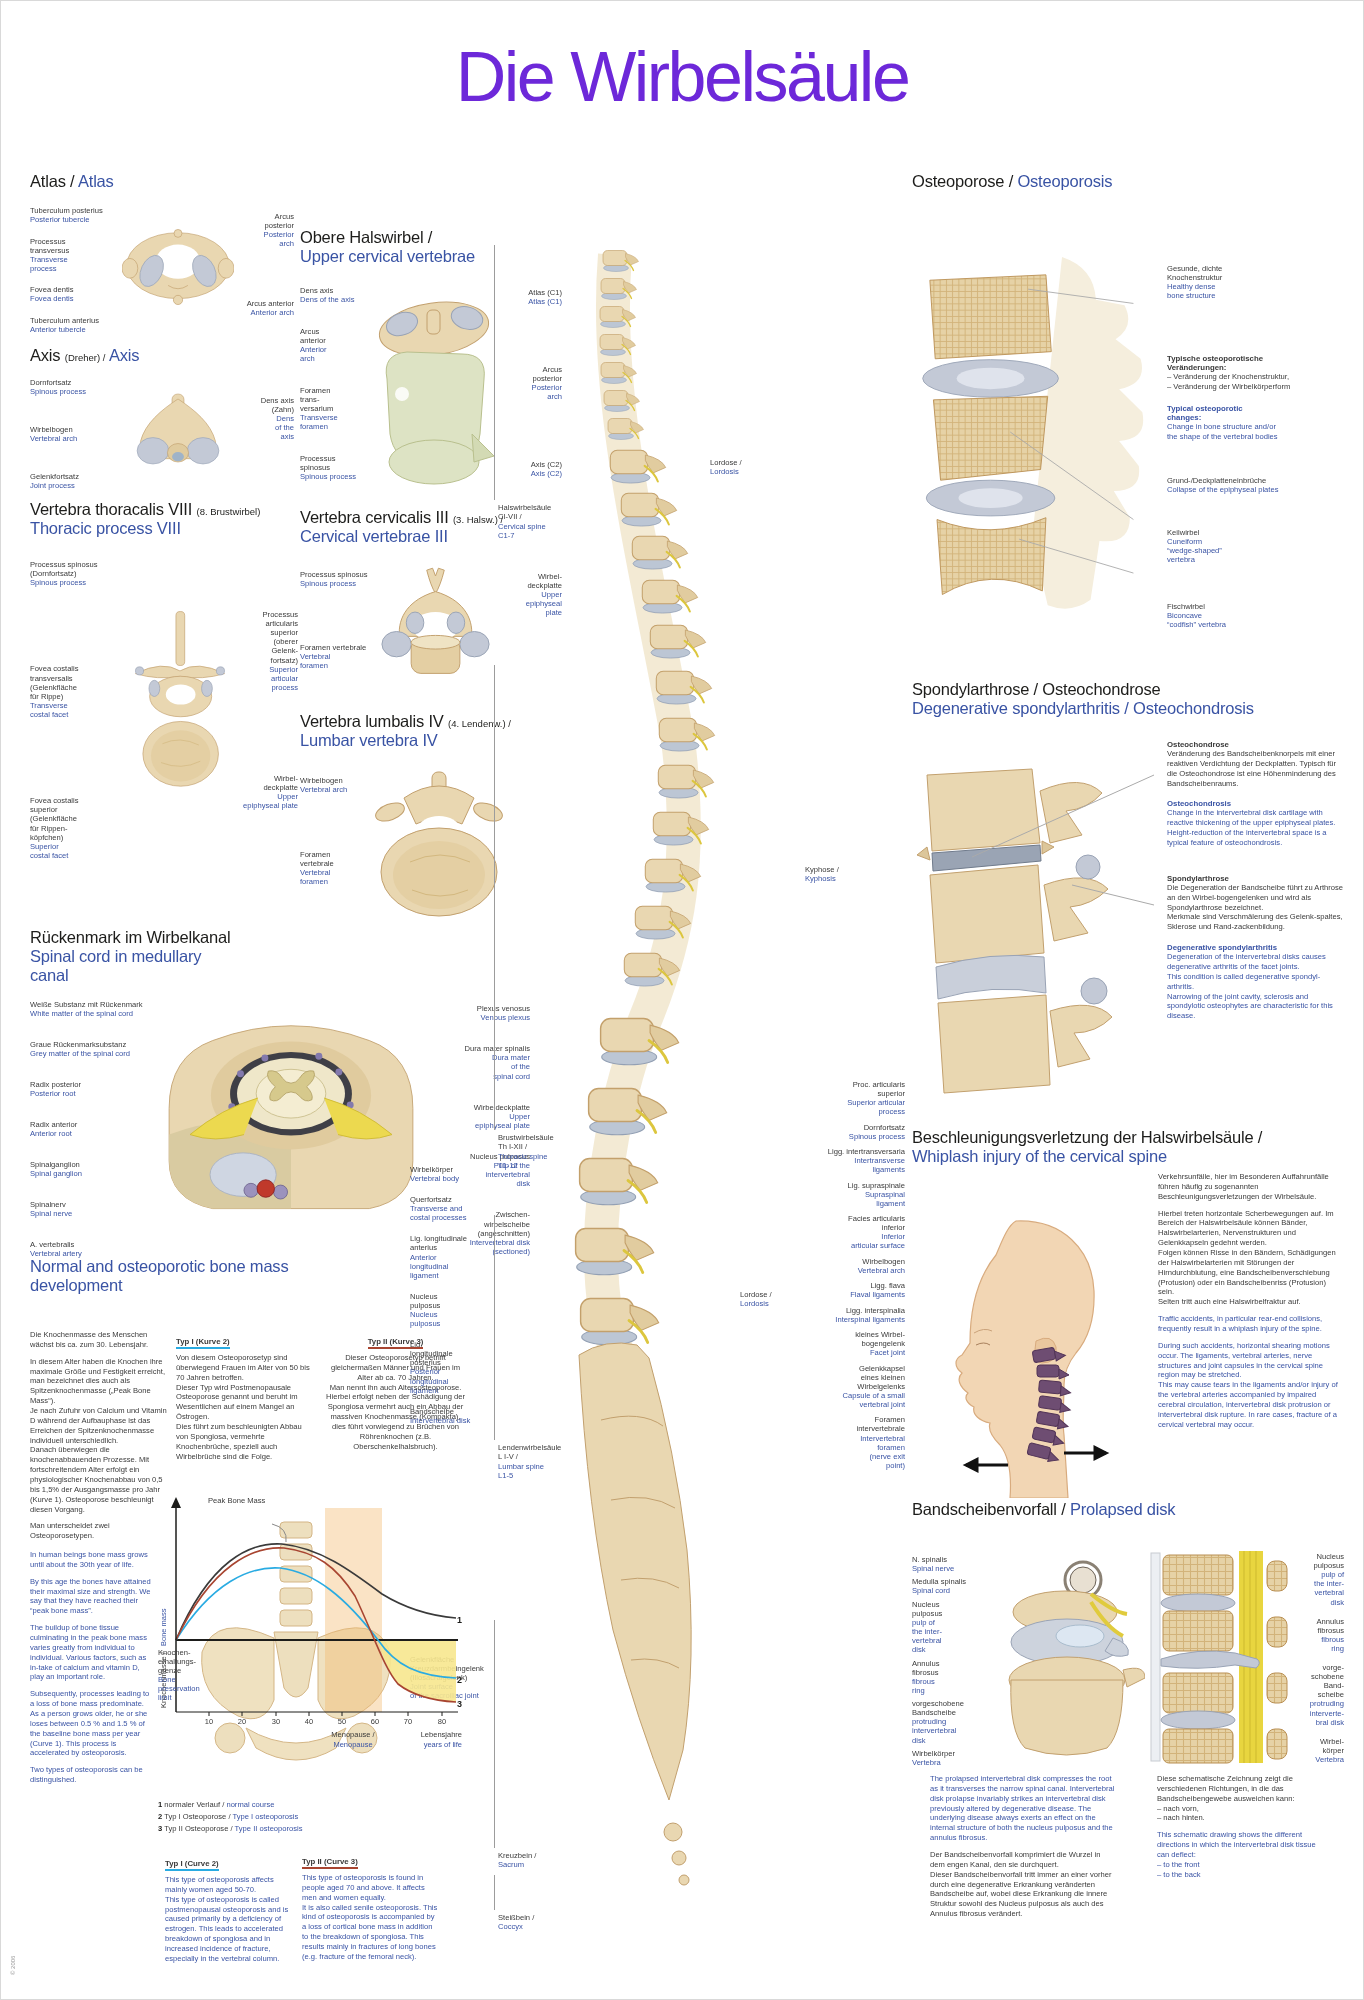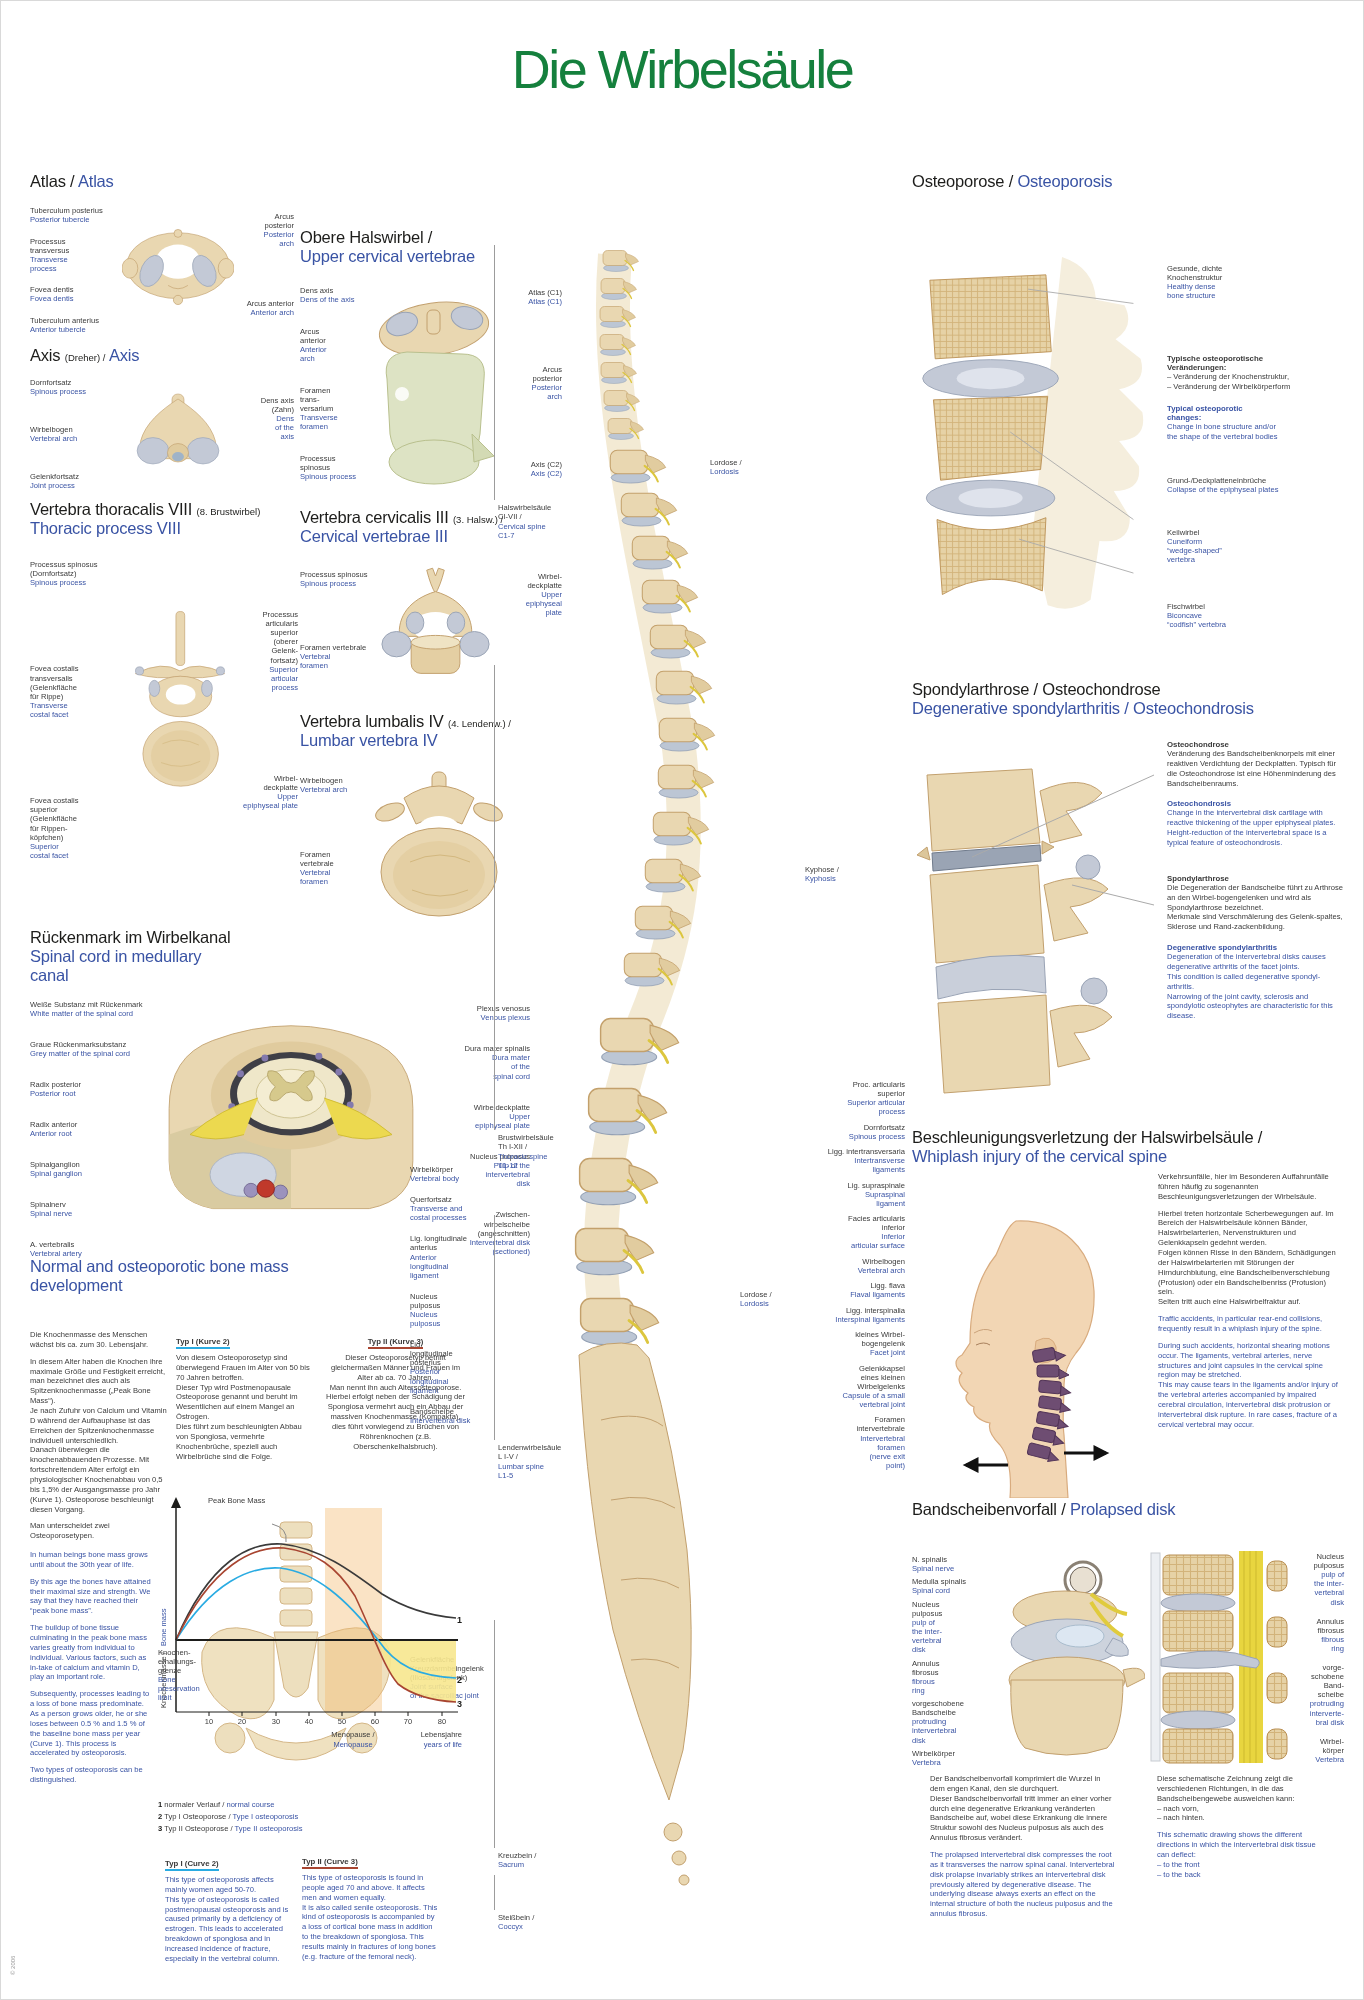--- a/index.html
+++ b/index.html
@@ -1,21 +1,21 @@
 <!DOCTYPE html>
 <html><head>
 <meta charset="utf-8">
 <style>
   html,body{margin:0;padding:0;background:#e9e9e9;}
   .page{position:relative;width:1364px;height:2000px;background:#fff;margin:0 auto;overflow:hidden;
         font-family:"Liberation Sans",sans-serif;color:#1d1d1b;box-shadow:inset 0 0 0 1px #d9d9d9;}
   .abs{position:absolute;}
   .de{color:#3a3a3a;}
   .en{color:#3953a4;}
-  .title{font-size:54px;letter-spacing:-2.5px;color:#15803d;line-height:1;}
+  .title{font-size:70px;letter-spacing:-2.5px;color:#6d28d9;line-height:1;}
   .subtitle{font-size:30px;color:#3953a4;letter-spacing:-.5px;margin-top:4px;line-height:1;}
   .sh{font-size:16.5px;line-height:1.14;font-weight:400;letter-spacing:-.2px;margin:0;}
   .sh .note{font-size:9.5px;letter-spacing:0;}
   .sh .hde,.sh .hen{white-space:pre-line;}
   .sh .hen{color:#3953a4;}
   .lbl{font-size:7.6px;line-height:1.2;margin:0;}
   .lbl .de,.lbl .en{display:block;white-space:pre-line;}
   .spread{display:flex;flex-direction:column;justify-content:space-between;}
   .ra{text-align:right;}
   .para{font-size:7.6px;line-height:1.3;margin:0 0 7px;white-space:pre-line;}
@@ -840,23 +840,23 @@
 interverte-
 bral disk</span>
         </div>
         <div class="lbl">
           <span class="de">Wirbel-
 körper</span>
           <span class="en">Vertebra</span>
         </div>
       </div>
     <div class="abs" style="left:18px;top:274px;width:185px;">
+      <p class="para en">The prolapsed intervertebral disk compresses the root as it transverses the narrow spinal canal. Intervertebral disk prolapse invariably strikes an intervertebral disk previously altered by degenerative disease. The underlying disease always exerts an effect on the internal structure of both the nucleus pulposus and the annulus fibrosus.</p>
       <p class="para de">Der Bandscheibenvorfall komprimiert die Wurzel in dem engen Kanal, den sie durchquert.
 Dieser Bandscheibenvorfall tritt immer an einer vorher durch eine degenerative Erkrankung veränderten Bandscheibe auf, wobei diese Erkrankung die innere Struktur sowohl des Nucleus pulposus als auch des Annulus fibrosus verändert.</p>
-      <p class="para en">The prolapsed intervertebral disk compresses the root as it transverses the narrow spinal canal. Intervertebral disk prolapse invariably strikes an intervertebral disk previously altered by degenerative disease. The underlying disease always exerts an effect on the internal structure of both the nucleus pulposus and the annulus fibrosus.</p>
     </div>
     <div class="abs" style="left:245px;top:274px;width:162px;">
       <p class="para de">Diese schematische Zeichnung zeigt die verschiedenen Richtungen, in die das Bandscheibengewebe ausweichen kann:
 – nach vorn,
 – nach hinten.</p>
       <p class="para en">This schematic drawing shows the different directions in which the intervertebral disk tissue can deflect:
 – to the front
 – to the back</p>
     </div>
   </div>

